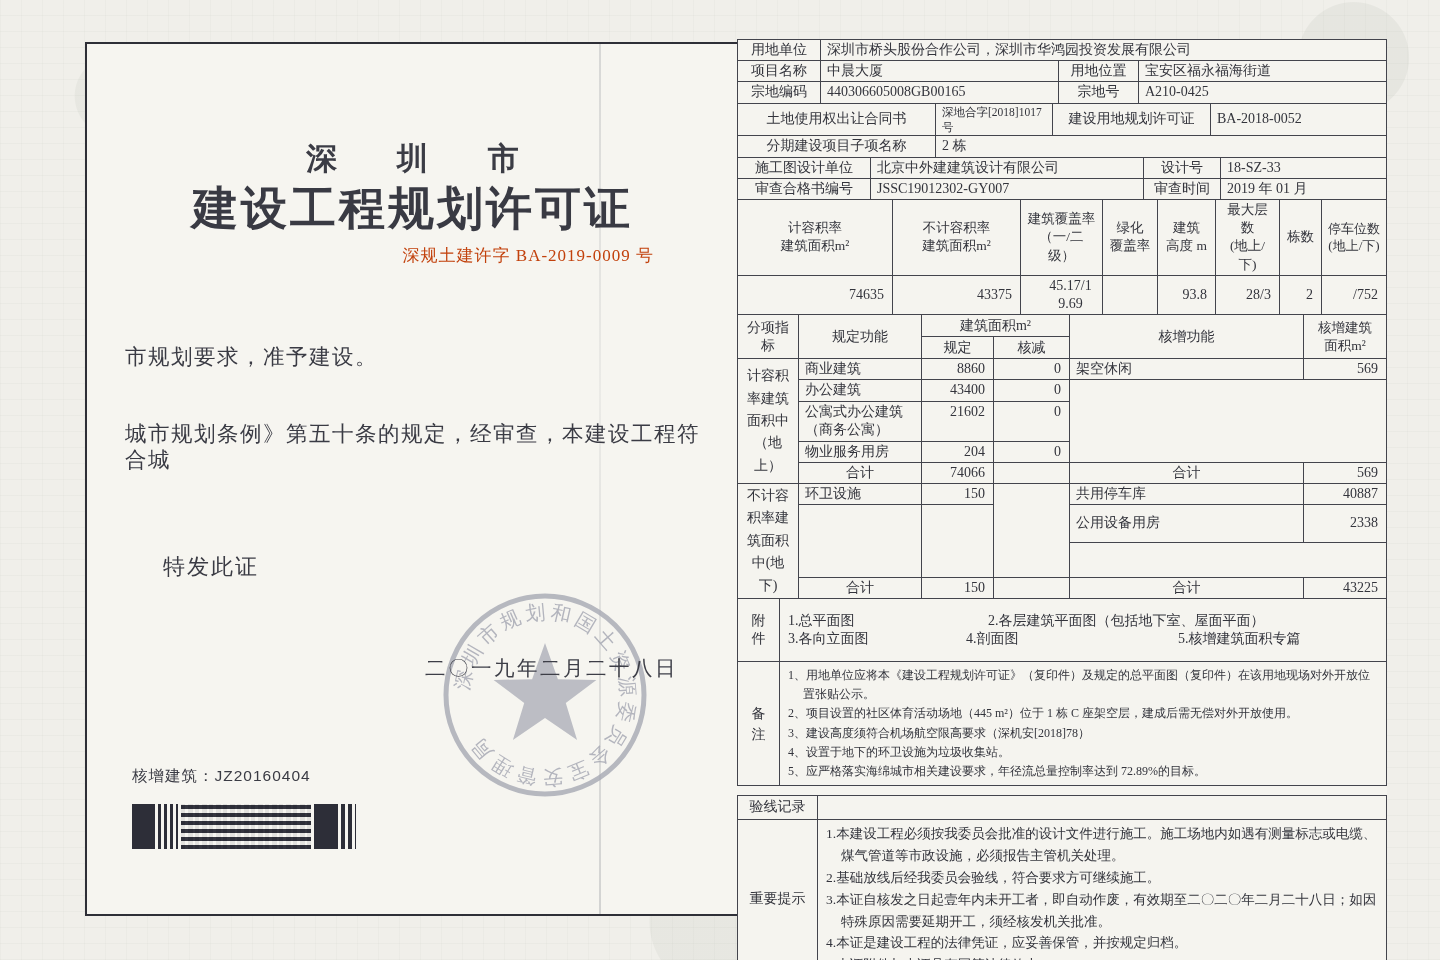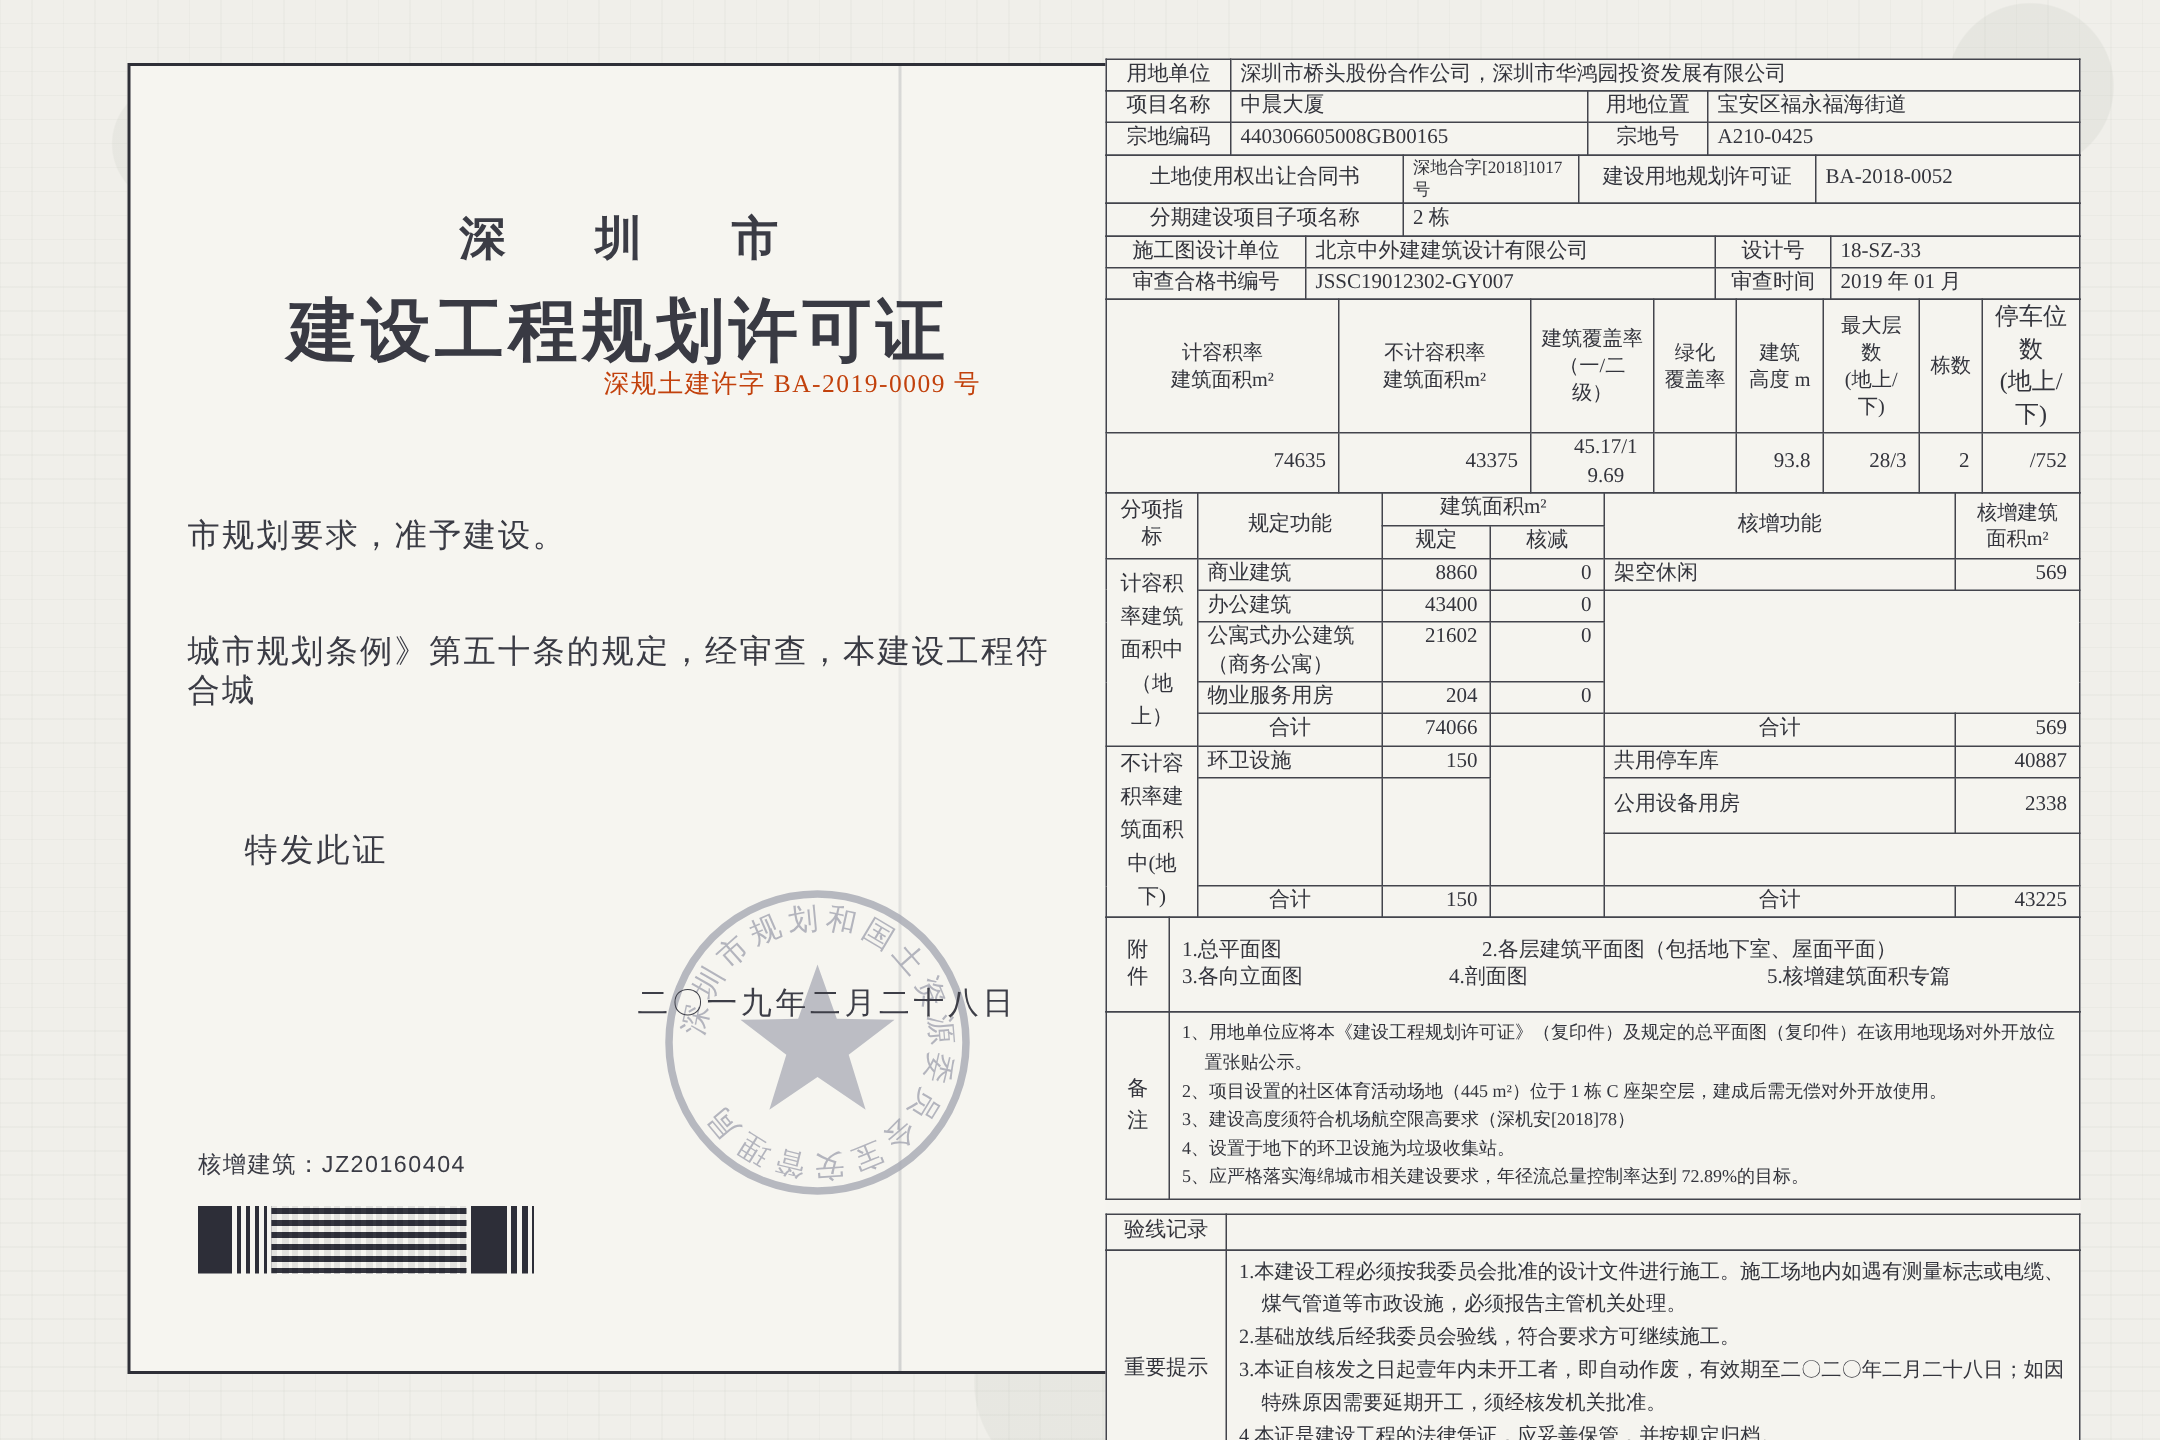--- a/index.html
+++ b/index.html
@@ -21,21 +21,21 @@
   }
   
   .page-left{
     position:absolute;left:50px;top:42px;width:651px;height:870px;
     border:2.5px solid #2e2f37;background:#f6f5f0;margin-left:35px;
   }
   .crease{position:absolute;left:512px;top:0;bottom:0;width:2px;
     background:linear-gradient(180deg, rgba(105,110,120,.22), rgba(105,110,120,.08) 40%, rgba(105,110,120,.25));}
   .city-title{position:absolute;left:0;right:0;top:94px;text-align:center;
     font-size:31px;font-weight:bold;letter-spacing:26px;padding-left:26px;color:#3b3c45;}
-  .main-title{position:absolute;left:0;right:0;top:146px;text-align:center;
+  .main-title{position:absolute;left:0;right:0;top:134px;text-align:center;
     font-size:46px;font-weight:bold;letter-spacing:3px;color:#393a43;}
   .cert-number{position:absolute;right:84px;top:200px;font-size:17px;letter-spacing:1px;color:#c2410c;}
   .body-text{position:absolute;left:38px;right:34px;top:300px;font-size:21.5px;letter-spacing:1.5px;color:#3a3b44;}
   .body-line{margin:0 0 51px 0;line-height:26px;}
   .body-line.indent{text-indent:2em;}
   .issue-statement{position:absolute;left:76px;top:508px;font-size:22px;letter-spacing:2px;color:#3a3b44;}
   .seal{position:absolute;left:340px;top:535px;opacity:.8;}
   .issue-date{position:absolute;left:338px;top:610px;font-size:20.5px;letter-spacing:2.5px;color:#3d3e47;z-index:3;}
   .project-no{position:absolute;left:45px;top:722px;font-size:15.5px;letter-spacing:1px;font-family:"Liberation Sans","DejaVu Sans",sans-serif;color:#3a3b44;}
   .barcode{position:absolute;left:45px;top:760px;width:224px;height:45px;display:flex;}
@@ -224,21 +224,21 @@
 建筑面积m²</td>
         <td class="ctr pre hdr2" style="font-size:13.5px">建筑覆盖率
 （一/二级）</td>
         <td class="ctr pre hdr2" style="font-size:13.5px">绿化
 覆盖率</td>
         <td class="ctr pre hdr2" style="font-size:13.5px">建筑
 高度 m</td>
         <td class="ctr pre hdr2" style="font-size:13.5px">最大层数
 (地上/下)</td>
         <td class="ctr pre hdr2" style="font-size:13.5px">栋数</td>
-        <td class="ctr pre hdr2" style="font-size:16px">停车位数
+        <td class="ctr pre hdr2" style="font-size:13px">停车位数
 (地上/下)</td>
       </tr>
       <tr class="h28">
         <td class="num">74635</td>
         <td class="num">43375</td>
         <td class="wrapnum">45.17/19.69</td>
         <td class="num"></td>
         <td class="num">93.8</td>
         <td class="num">28/3</td>
         <td class="num">2</td>

